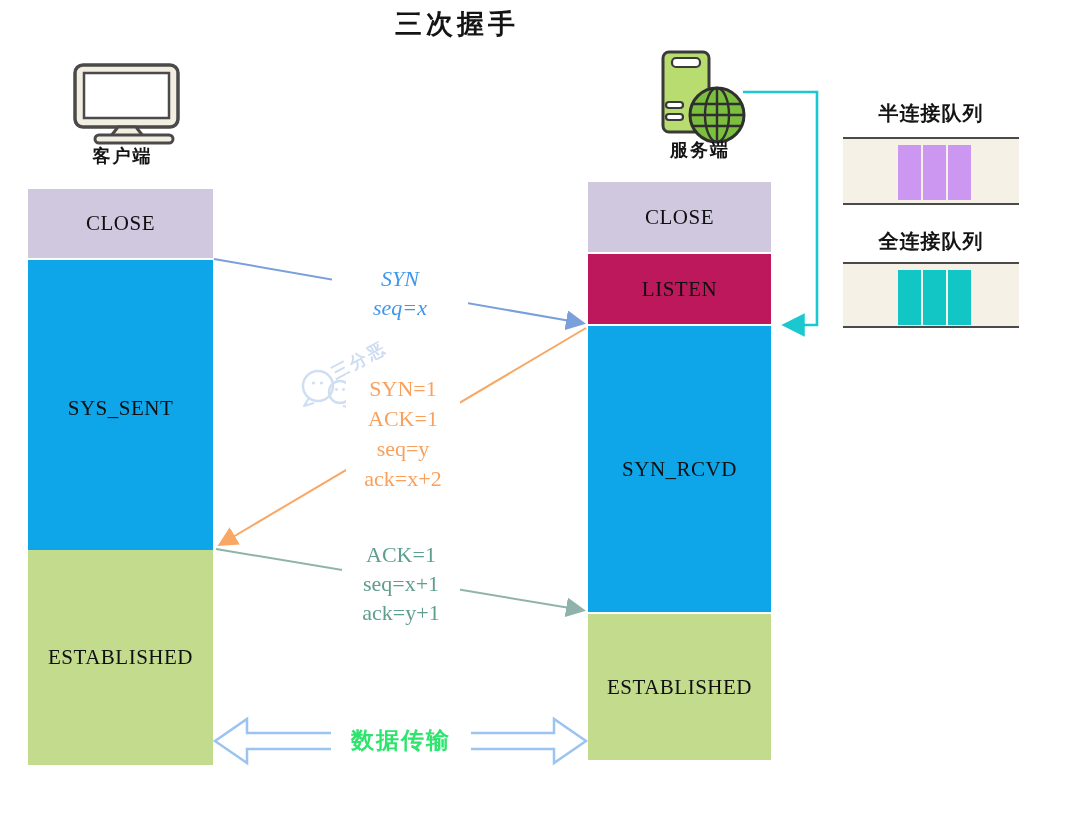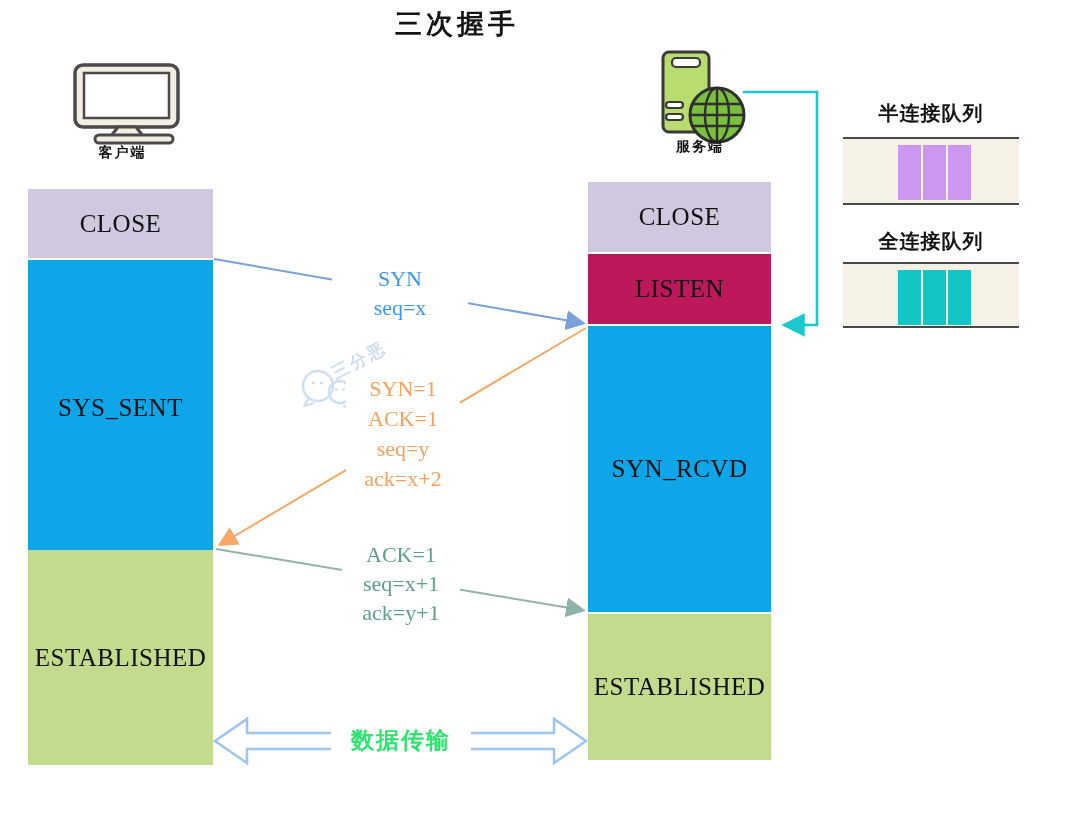--- a/index.html
+++ b/index.html
@@ -6,42 +6,42 @@
   .canvas{
     position:relative;width:1080px;height:813px;background:#ffffff;overflow:hidden;
     font-family:"Liberation Serif","DejaVu Serif",serif;
   }
   .abs{position:absolute;}
   .title{
     left:337px;top:6px;width:240px;text-align:center;
     font-size:27px;font-weight:bold;color:#141414;letter-spacing:4px;z-index:2;
   }
   .actor-label{
-    text-align:center;font-weight:bold;color:#141414;font-size:14px;letter-spacing:2px;z-index:2;
+    text-align:center;font-weight:bold;color:#141414;font-size:18px;letter-spacing:2px;z-index:2;
   }
   .state{
-    text-align:center;color:#101010;font-size:25px;z-index:1;
+    text-align:center;color:#101010;font-size:21px;z-index:1;
     display:flex;align-items:center;justify-content:center;letter-spacing:0.5px;
   }
   
   .c-close   {left:28px; top:189px; width:185px; height:69px;  background:#cfc8df;}
   .c-syssent {left:28px; top:260px; width:185px; height:296px; background:#0ea5e9;}
   .c-estab   {left:28px; top:550px; width:185px; height:215px; background:#c2db8d;}
   
   .s-close   {left:588px; top:182px; width:183px; height:70px;  background:#cfc8df;}
   .s-listen  {left:588px; top:254px; width:183px; height:70px;  background:#be185d;}
   .s-synrcvd {left:588px; top:326px; width:183px; height:286px; background:#0ea5e9;}
   .s-estab   {left:588px; top:614px; width:183px; height:146px; background:#c2db8d;}
 
   .overlay{left:0;top:0;width:1080px;height:813px;z-index:3;pointer-events:none;}
 
   .msg{
     text-align:center;background:#ffffff;z-index:4;font-size:22px;line-height:29px;
   }
-  .msg-syn   {left:332px; top:264px; width:136px; color:#3e97ec;}
+  .msg-syn   {left:332px; top:264px; width:136px; color:#3e97ec;font-style:italic;}
   .msg-synack{left:346px; top:374px; width:114px; color:#f9a15c; line-height:30px;}
   .msg-ack   {left:342px; top:540px; width:118px; color:#5e9e8e;}
 
   .data-label{
     left:331px; top:725px; width:140px; text-align:center; background:#ffffff;
     color:#2de56d; font-size:23px; font-weight:bold; letter-spacing:2px; z-index:4;
   }
 
   .q-label{
     width:176px;text-align:center;font-weight:bold;color:#141414;

